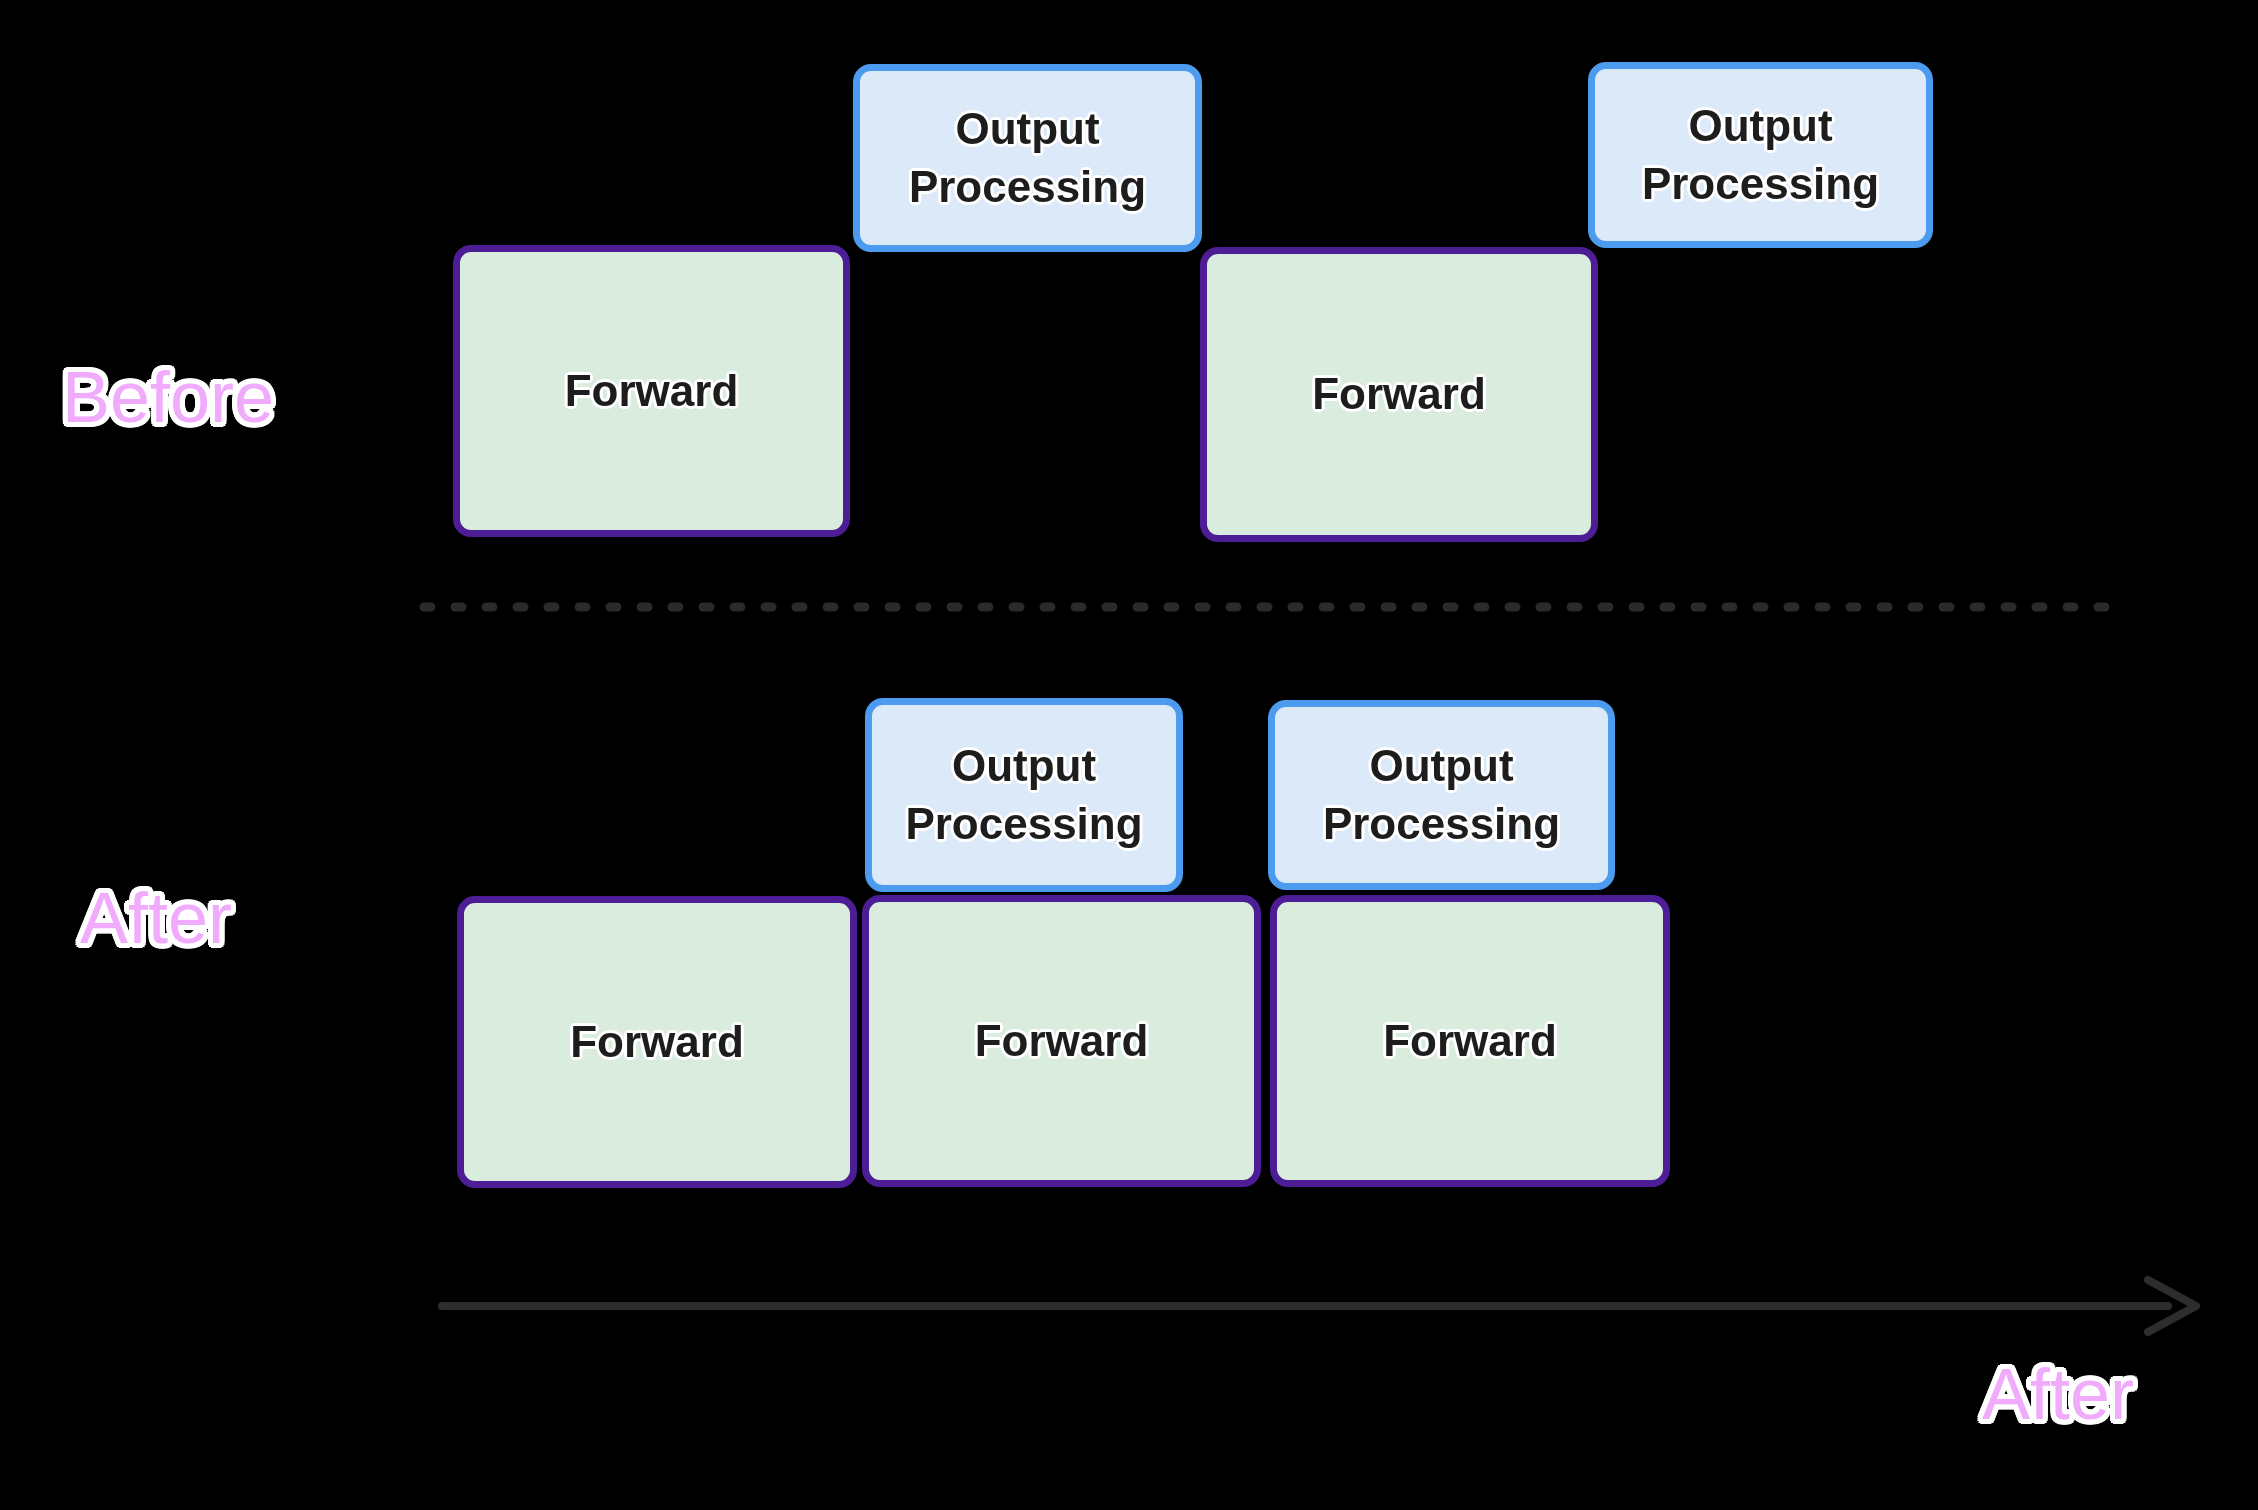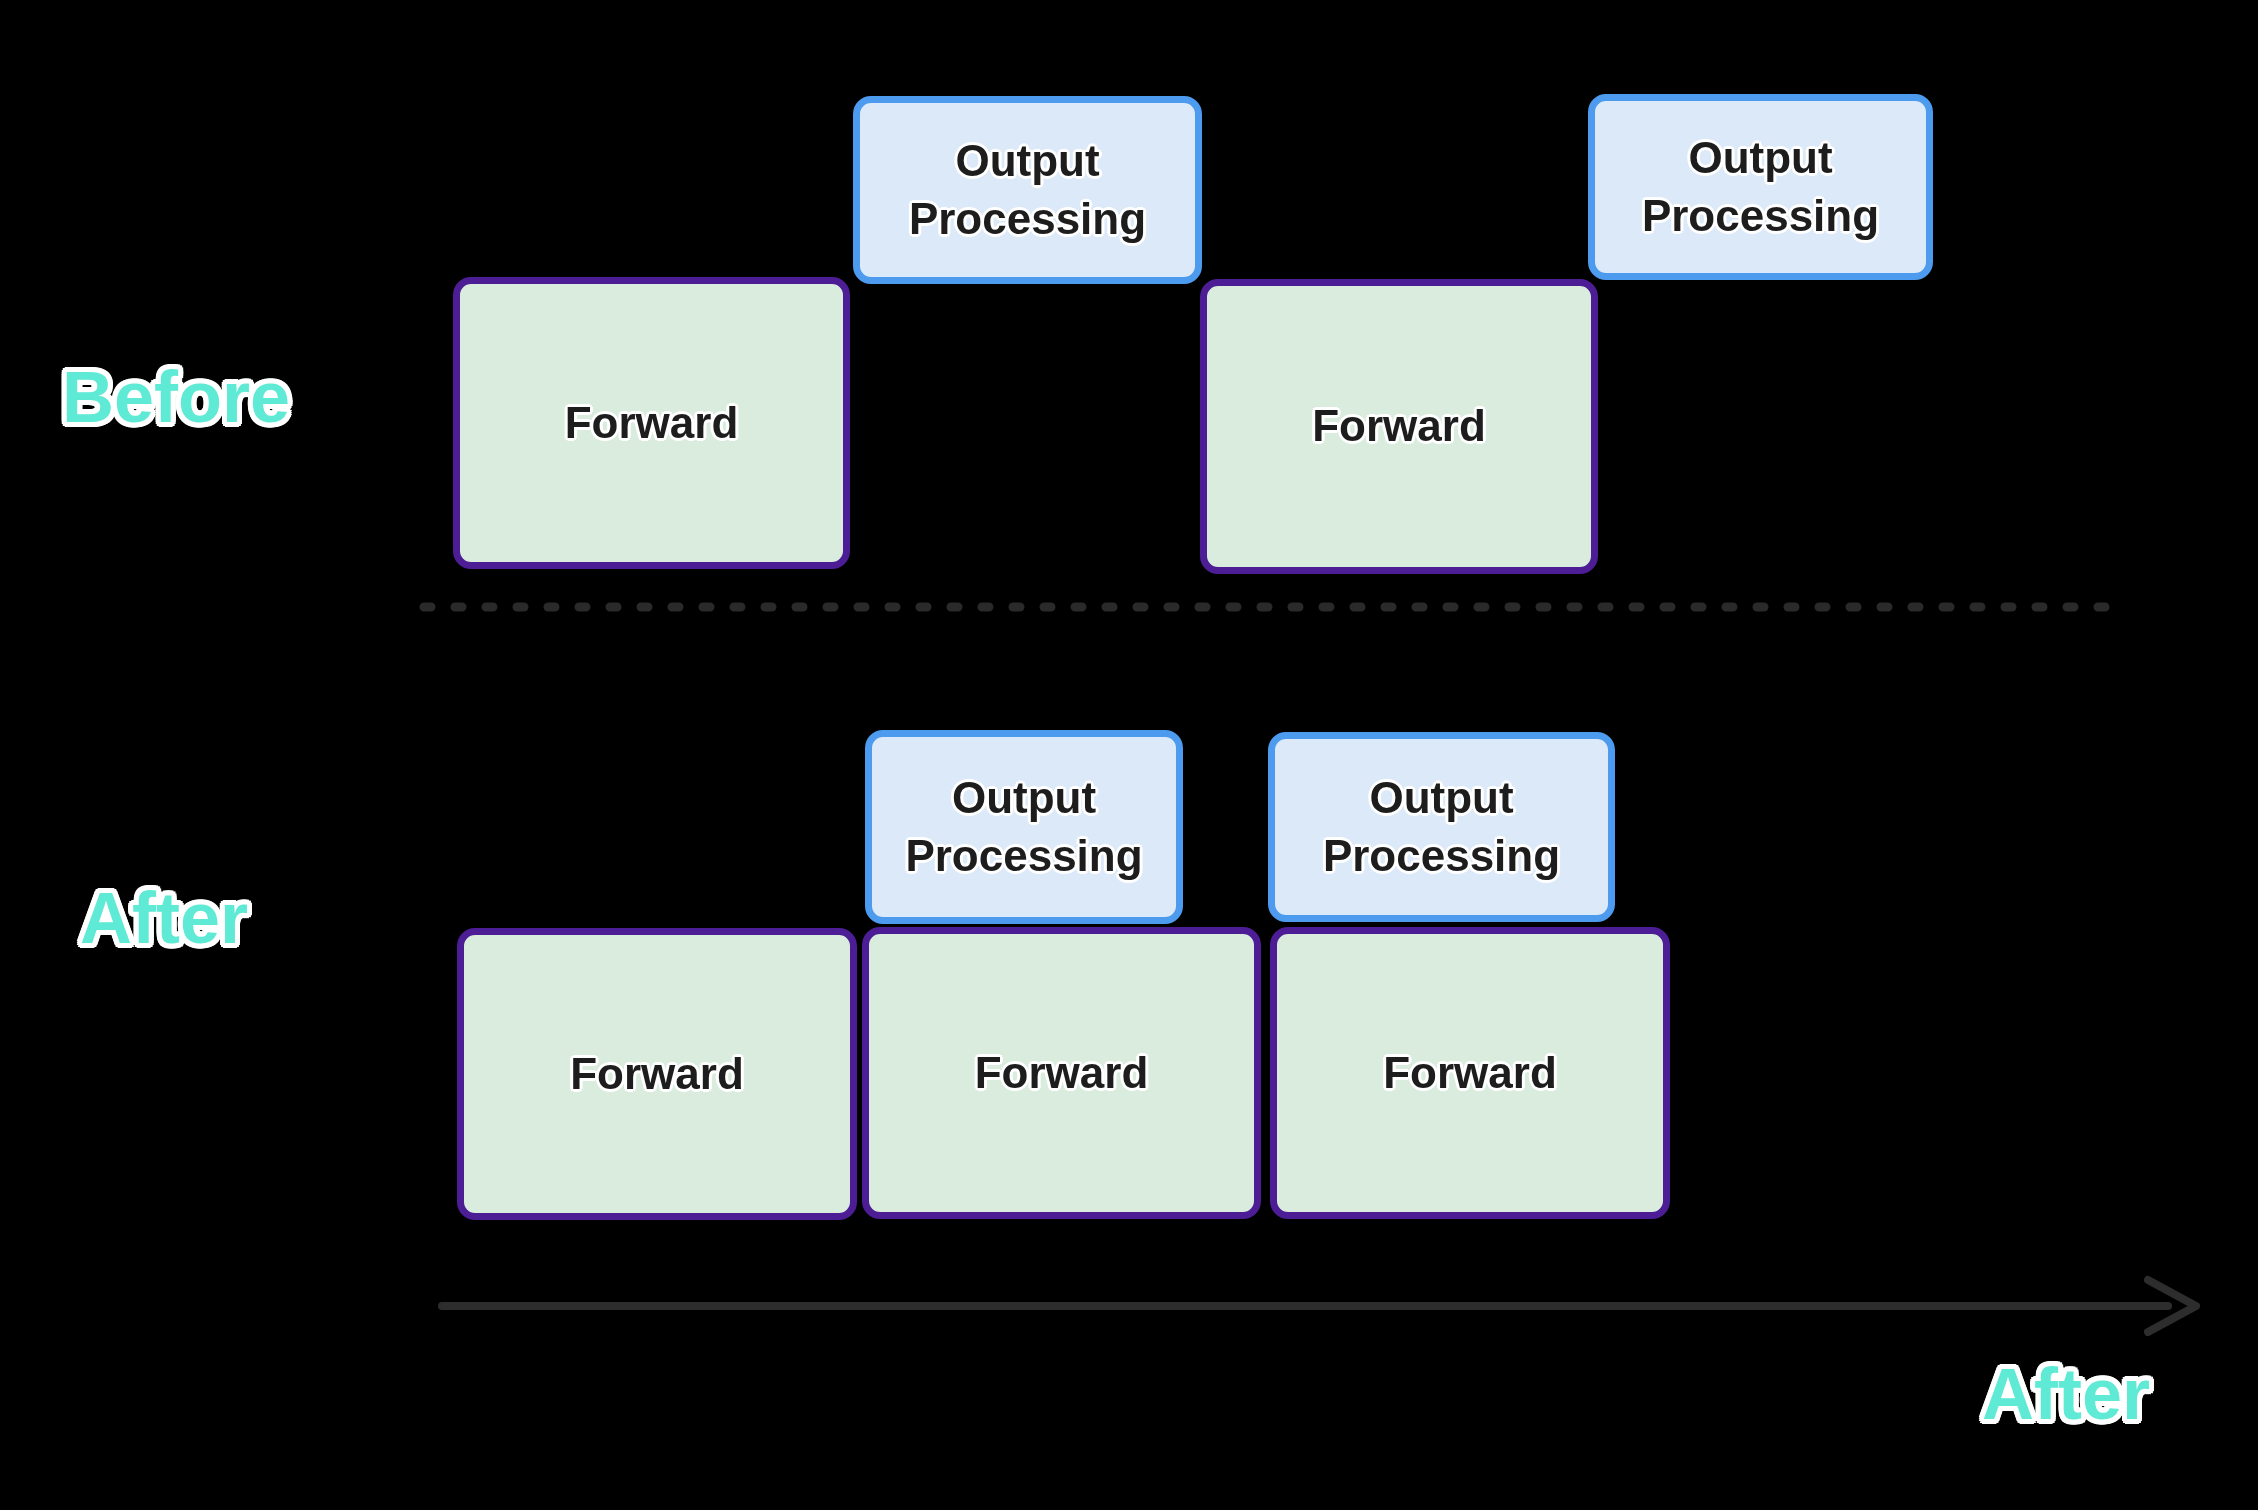--- a/index.html
+++ b/index.html
@@ -6,22 +6,22 @@
   #canvas{
     position:relative;
     width:2258px;height:1510px;
     background:#000000;
     font-family:"Liberation Sans", sans-serif;
     overflow:hidden;
   }
   
   .row-label{
     position:absolute;
-    font-size:72px;font-weight:700;line-height:1.05;
-    color:#5eead4;
+    font-size:72px;font-weight:400;line-height:1.05;
+    color:#f0abfc;
     text-shadow:
       -5px 0 0 #fff, 5px 0 0 #fff, 0 -5px 0 #fff, 0 5px 0 #fff,
       -4px -4px 0 #fff, 4px -4px 0 #fff, -4px 4px 0 #fff, 4px 4px 0 #fff,
       -5px 2px 0 #fff, 5px 2px 0 #fff, -5px -2px 0 #fff, 5px -2px 0 #fff,
       -2px 5px 0 #fff, 2px 5px 0 #fff, -2px -5px 0 #fff, 2px -5px 0 #fff;
     white-space:nowrap;
   }
   #label-before{left:62px;top:360px;}
   #label-after{left:80px;top:881px;}
   #label-time{left:1982px;top:1357px;}
@@ -32,21 +32,20 @@
     box-sizing:border-box;
     border-radius:18px;
     display:flex;align-items:center;justify-content:center;
     text-align:center;
     font-size:44px;font-weight:700;line-height:1.32;
     color:#1d1d1d;
     text-shadow:
       -3px 0 0 #fff, 3px 0 0 #fff, 0 -3px 0 #fff, 0 3px 0 #fff,
       -2px -2px 0 #fff, 2px -2px 0 #fff, -2px 2px 0 #fff, 2px 2px 0 #fff;
     padding:12px 30px;
-    margin-top:32px;
   }
   .box.forward{
     background:#d9ecdd;
     border:7px solid #4c1d95;
   }
   .box.output{
     background:#dbe9f8;
     border:7px solid #4d9bee;
   }
 

